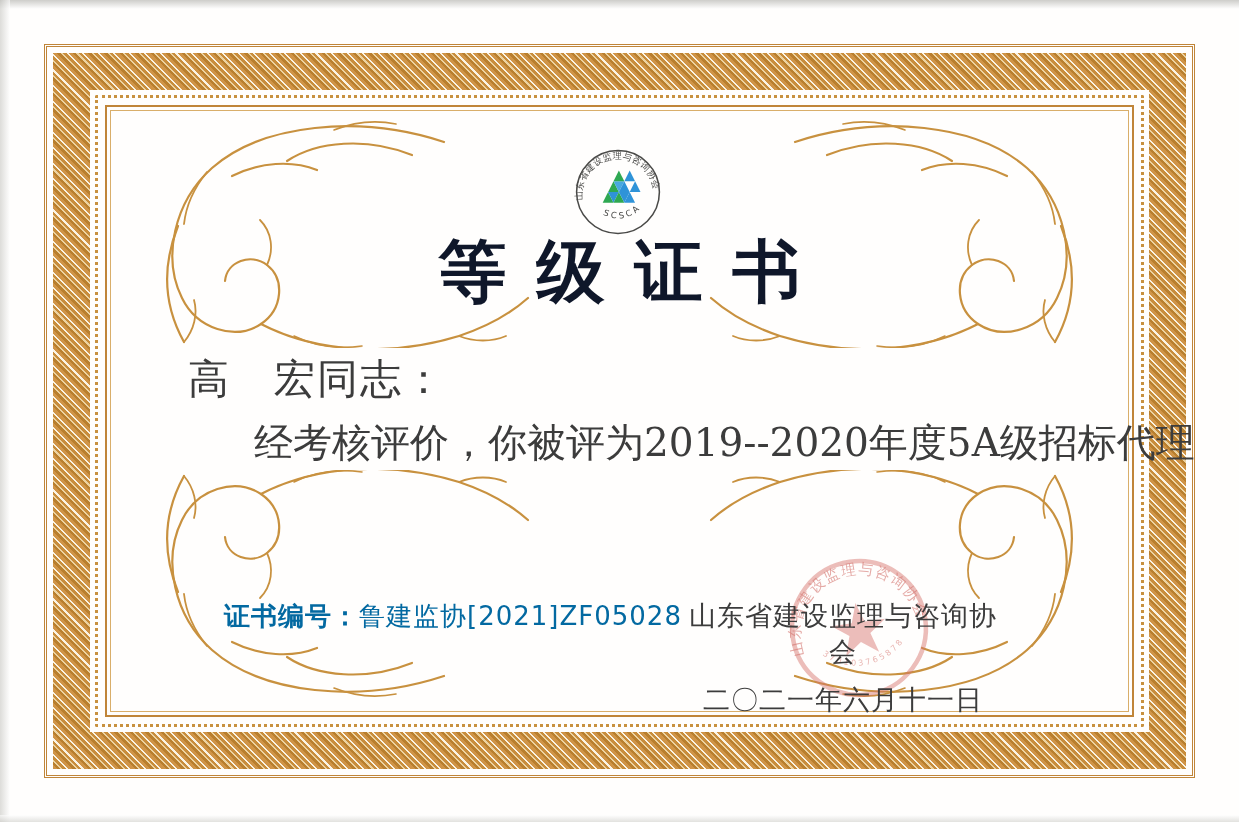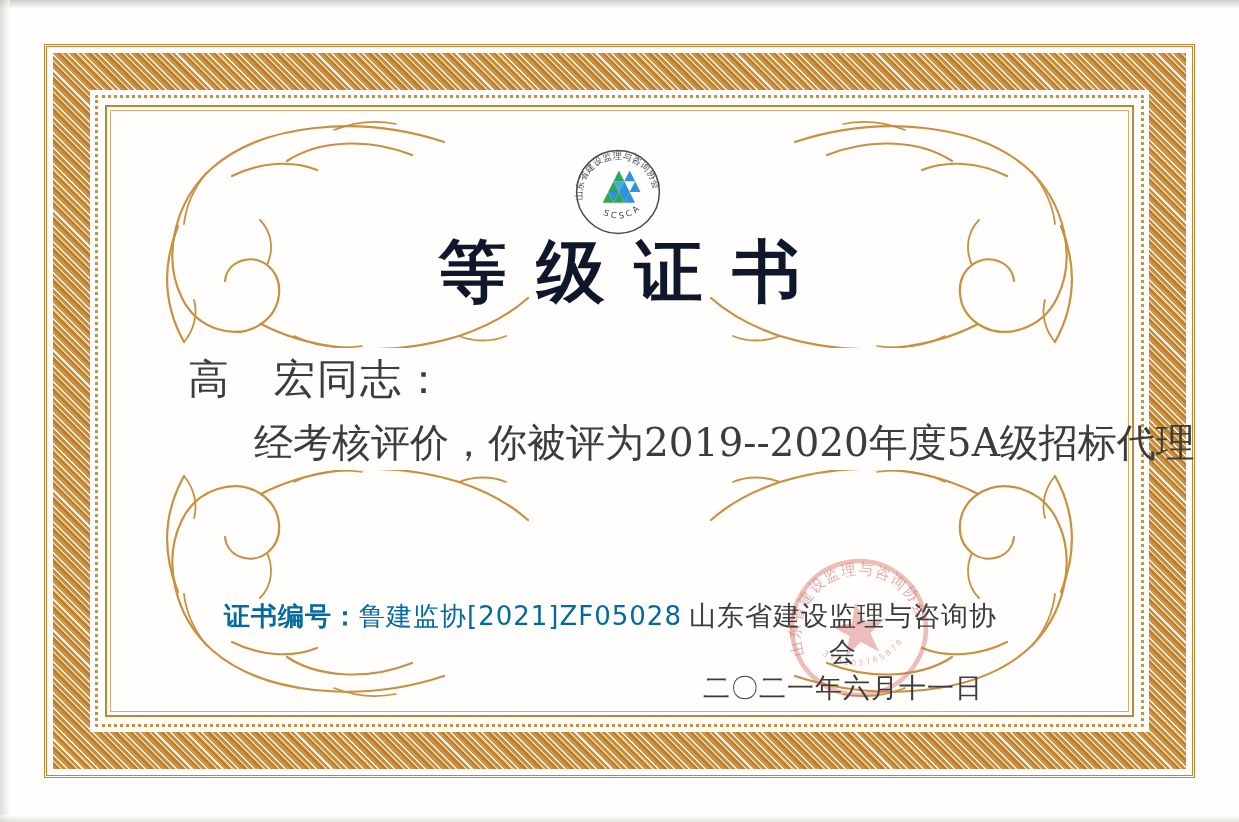--- a/index.html
+++ b/index.html
@@ -50,21 +50,21 @@
   .body-text{position:absolute;left:184px;top:419px;width:840px;
     font-size:39px;line-height:48px;white-space:nowrap;}
   .body-line1{padding-left:70px;}
   .cert-no{
     position:absolute;left:216px;top:599px;font-size:26px;letter-spacing:1px;
     font-family:"DejaVu Sans","Liberation Sans",sans-serif;color:#0369a1;margin-left:8px;
   }
   .cert-no .lbl{font-weight:700;}
   .issuer-block{position:absolute;left:688px;top:598px;width:310px;text-align:center;z-index:3;}
   .issuer-line{font-size:27px;letter-spacing:1px;}
-  .date-line{font-size:27px;letter-spacing:1px;}
+  .date-line{margin-top:12px;font-size:27px;letter-spacing:1px;}
   .seal{position:absolute;left:783px;top:552px;width:152px;height:152px;
     transform:rotate(-8deg);z-index:2;opacity:.85;}
 </style>
 </head>
 <body>
 
 <div class="certificate">
 
   <div class="scan-top"></div>
   <div class="scan-left"></div>

